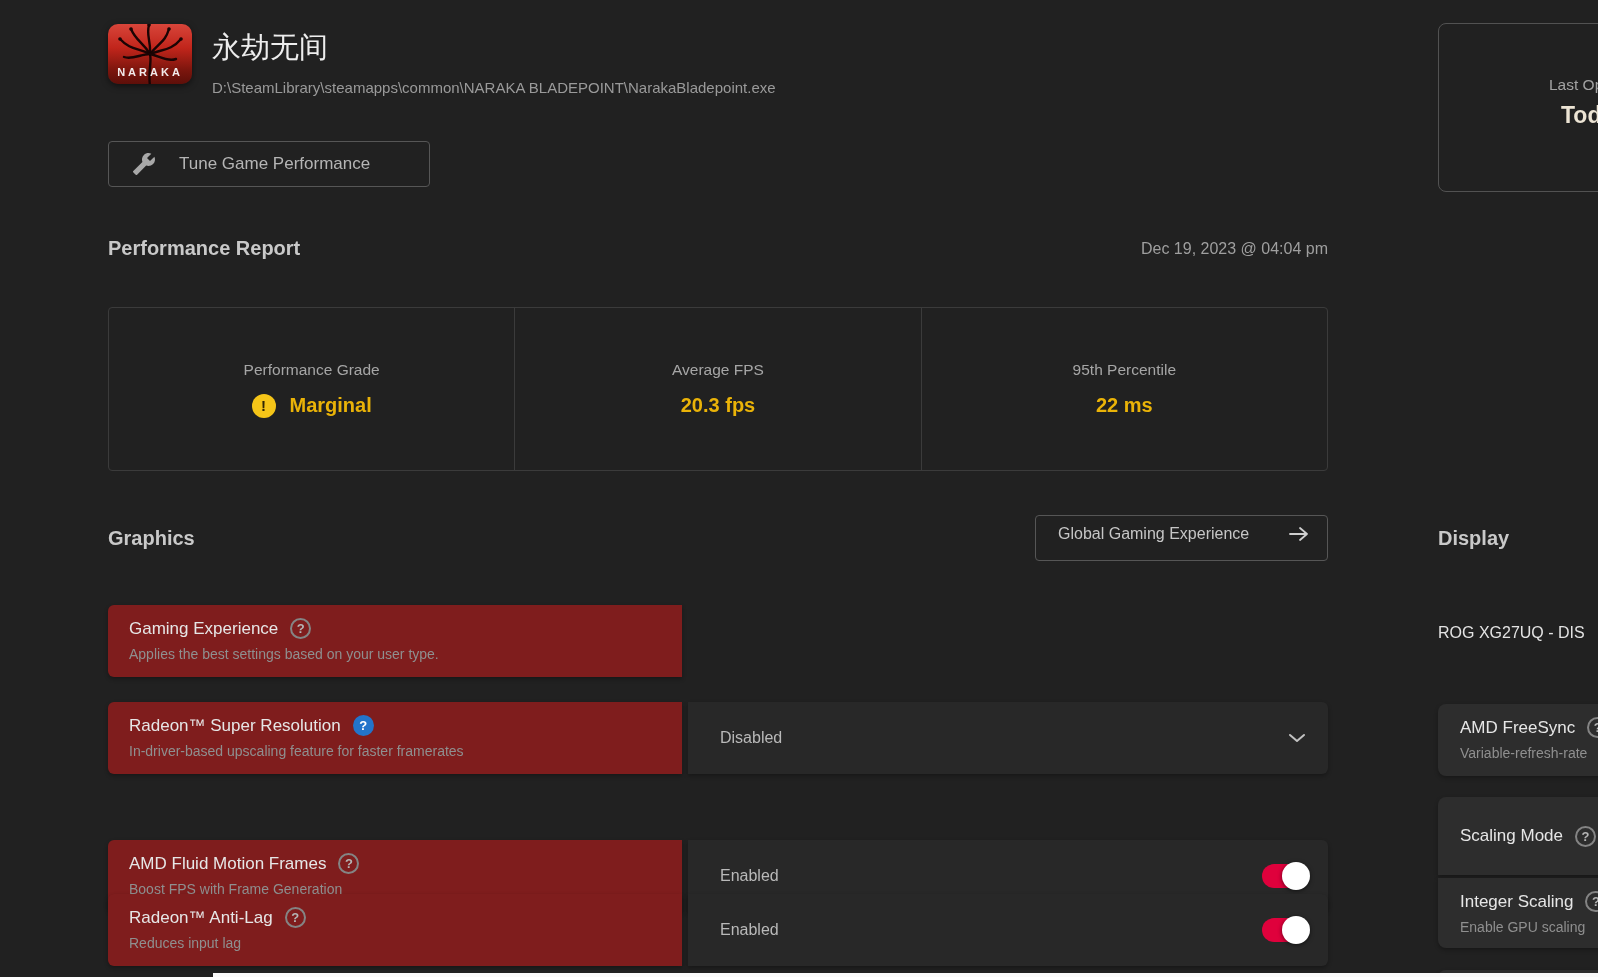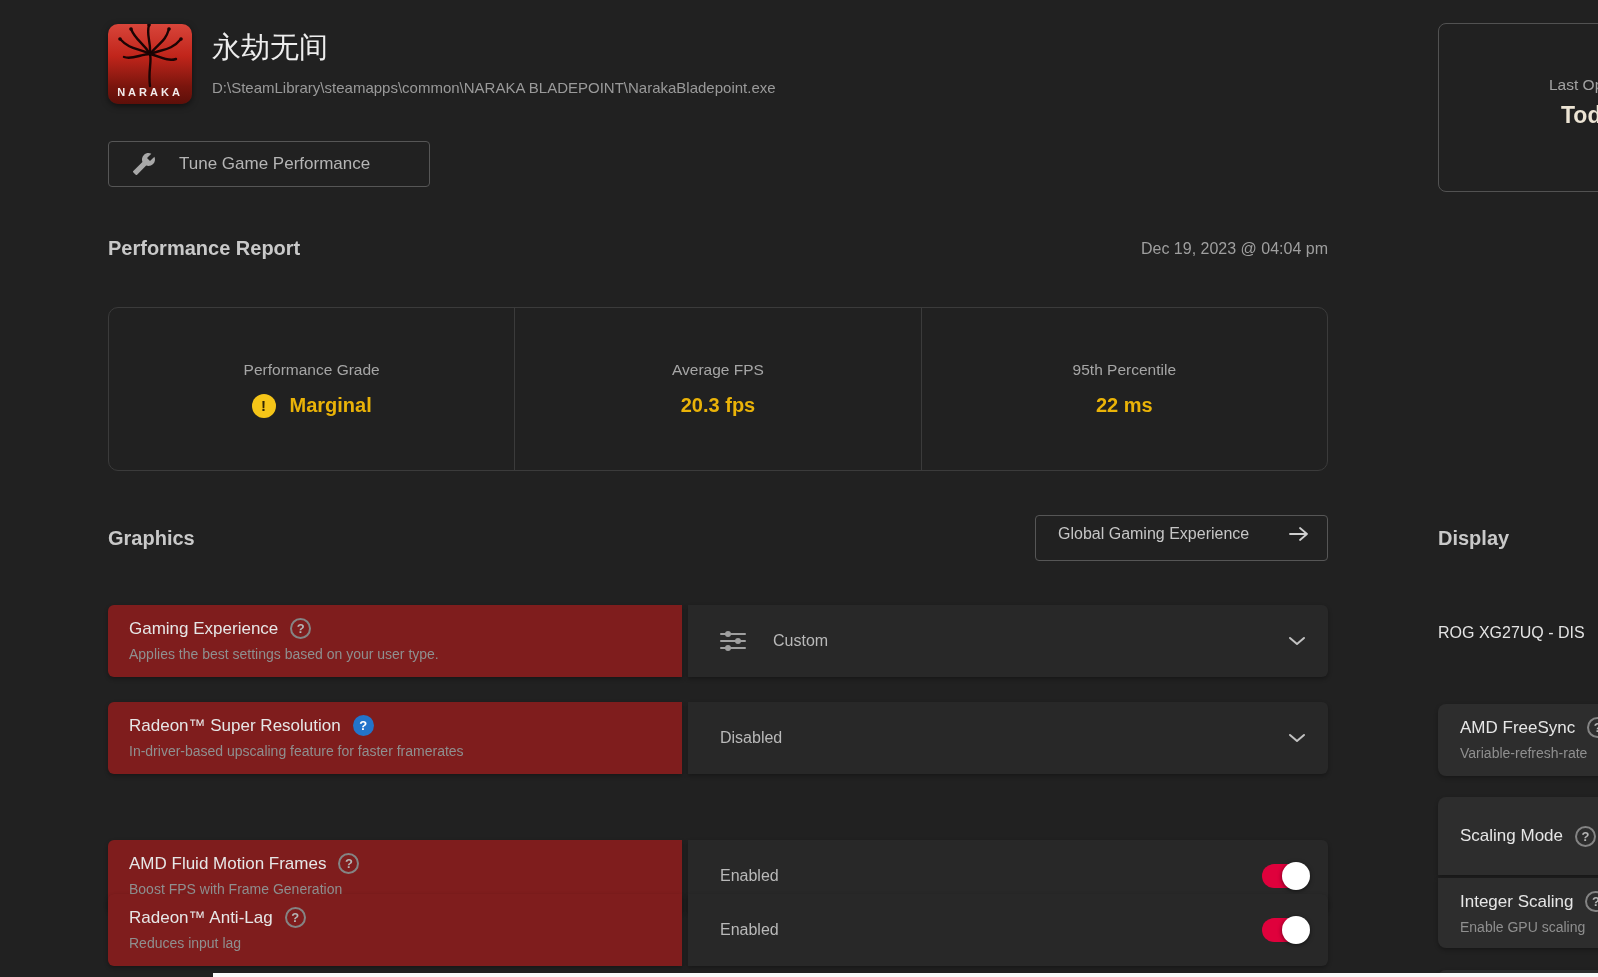--- a/index.html
+++ b/index.html
@@ -6,21 +6,21 @@
   body{
     width:1598px;height:977px;position:relative;overflow:hidden;
     background:#212121;
     font-family:"Liberation Sans","DejaVu Sans",sans-serif;
     -webkit-font-smoothing:antialiased;
   }
   .abs{position:absolute;}
 
   
   .game-icon{
-    left:108px;top:24px;width:84px;height:80px;border-radius:10px;overflow:hidden;
+    left:108px;top:24px;width:84px;height:60px;border-radius:10px;overflow:hidden;
     background:linear-gradient(180deg,#d8453a 0%,#c1251b 40%,#7a150d 78%,#5d0f09 100%);
     box-shadow:0 2px 6px rgba(0,0,0,.5);
   }
   .game-icon svg{position:absolute;left:0;top:0;}
   .game-icon .icon-word{
     position:absolute;left:0;right:0;bottom:6px;text-align:center;
     color:#f2ecec;font-size:11px;font-weight:700;letter-spacing:3px;
   }
   .game-title{left:212px;top:28px;font-size:29px;color:#ededed;font-family:"Liberation Serif","DejaVu Serif",serif;}
   .game-path{left:212px;top:79px;font-size:15px;color:#9a9a9a;}
@@ -39,21 +39,21 @@
   }
   .lastopen-label{position:absolute;left:110px;top:52px;font-size:15.5px;color:#a3a3a3;white-space:nowrap;}
   .lastopen-value{position:absolute;left:122px;top:78px;font-size:23px;font-weight:600;color:#ece4d4;white-space:nowrap;}
 
   
   .section-heading{font-size:20px;font-weight:600;color:#c9c9c9;}
   .report-date{left:900px;top:240px;width:428px;text-align:right;font-size:16px;color:#9f9f9f;}
 
   
   .metrics{
-    left:108px;top:307px;width:1220px;height:164px;border:1px solid #3b3b3b;border-radius:10px;
+    left:108px;top:307px;width:1220px;height:164px;border:1px solid #3b3b3b;border-radius:4px;
     box-sizing:border-box;display:flex;
   }
   .metric-col{flex:1 1 0;display:flex;flex-direction:column;align-items:center;justify-content:center;}
   .metric-col + .metric-col{border-left:1px solid #3b3b3b;}
   .metric-label{font-size:15.5px;color:#a6a6a6;}
   .metric-value-row{margin-top:15px;display:flex;align-items:center;}
   .metric-value{font-size:20px;font-weight:600;color:#eab308;}
   .warn-icon{
     width:24px;height:24px;border-radius:50%;background:#f5c518;margin-right:14px;
     display:flex;align-items:center;justify-content:center;
@@ -190,38 +190,20 @@
 </div>
 
 <div class="abs srow" style="top:605px">
   <div class="srow-label">
     <div class="srow-title">
       <span>Gaming Experience</span>
       <span class="help outline"></span>
     </div>
     <div class="srow-sub">Applies the best settings based on your user type.</div>
   </div>
-  <div class="srow-ctrl">
-    <svg class="sliders-icon" viewBox="0 0 26 24">
-      <g stroke="#9f9f9f" stroke-width="2" stroke-linecap="round">
-        <path d="M1 5 h24"></path>
-          <path d="M1 12 h24"></path>
-          <path d="M1 19 h24"></path>
-      </g>
-      <g fill="#9f9f9f">
-        <circle cx="8" cy="5" r="3"></circle>
-          <circle cx="18" cy="12" r="3"></circle>
-          <circle cx="8" cy="19" r="3"></circle>
-      </g>
-    </svg>
-    <span class="ctrl-value">Custom</span>
-    <svg class="chev" viewBox="0 0 22 22">
-      <path d="M4 8 l7 6 l7 -6" stroke="#c2c2c2" stroke-width="2" fill="none" stroke-linecap="round" stroke-linejoin="round"></path>
-    </svg>
-  </div>
 </div>
 
 <div class="abs srow" style="top:702px">
   <div class="srow-label">
     <div class="srow-title">
       <span>Radeon™ Super Resolution</span>
       <span class="help blue"></span>
     </div>
     <div class="srow-sub">In-driver-based upscaling feature for faster framerates</div>
   </div>

